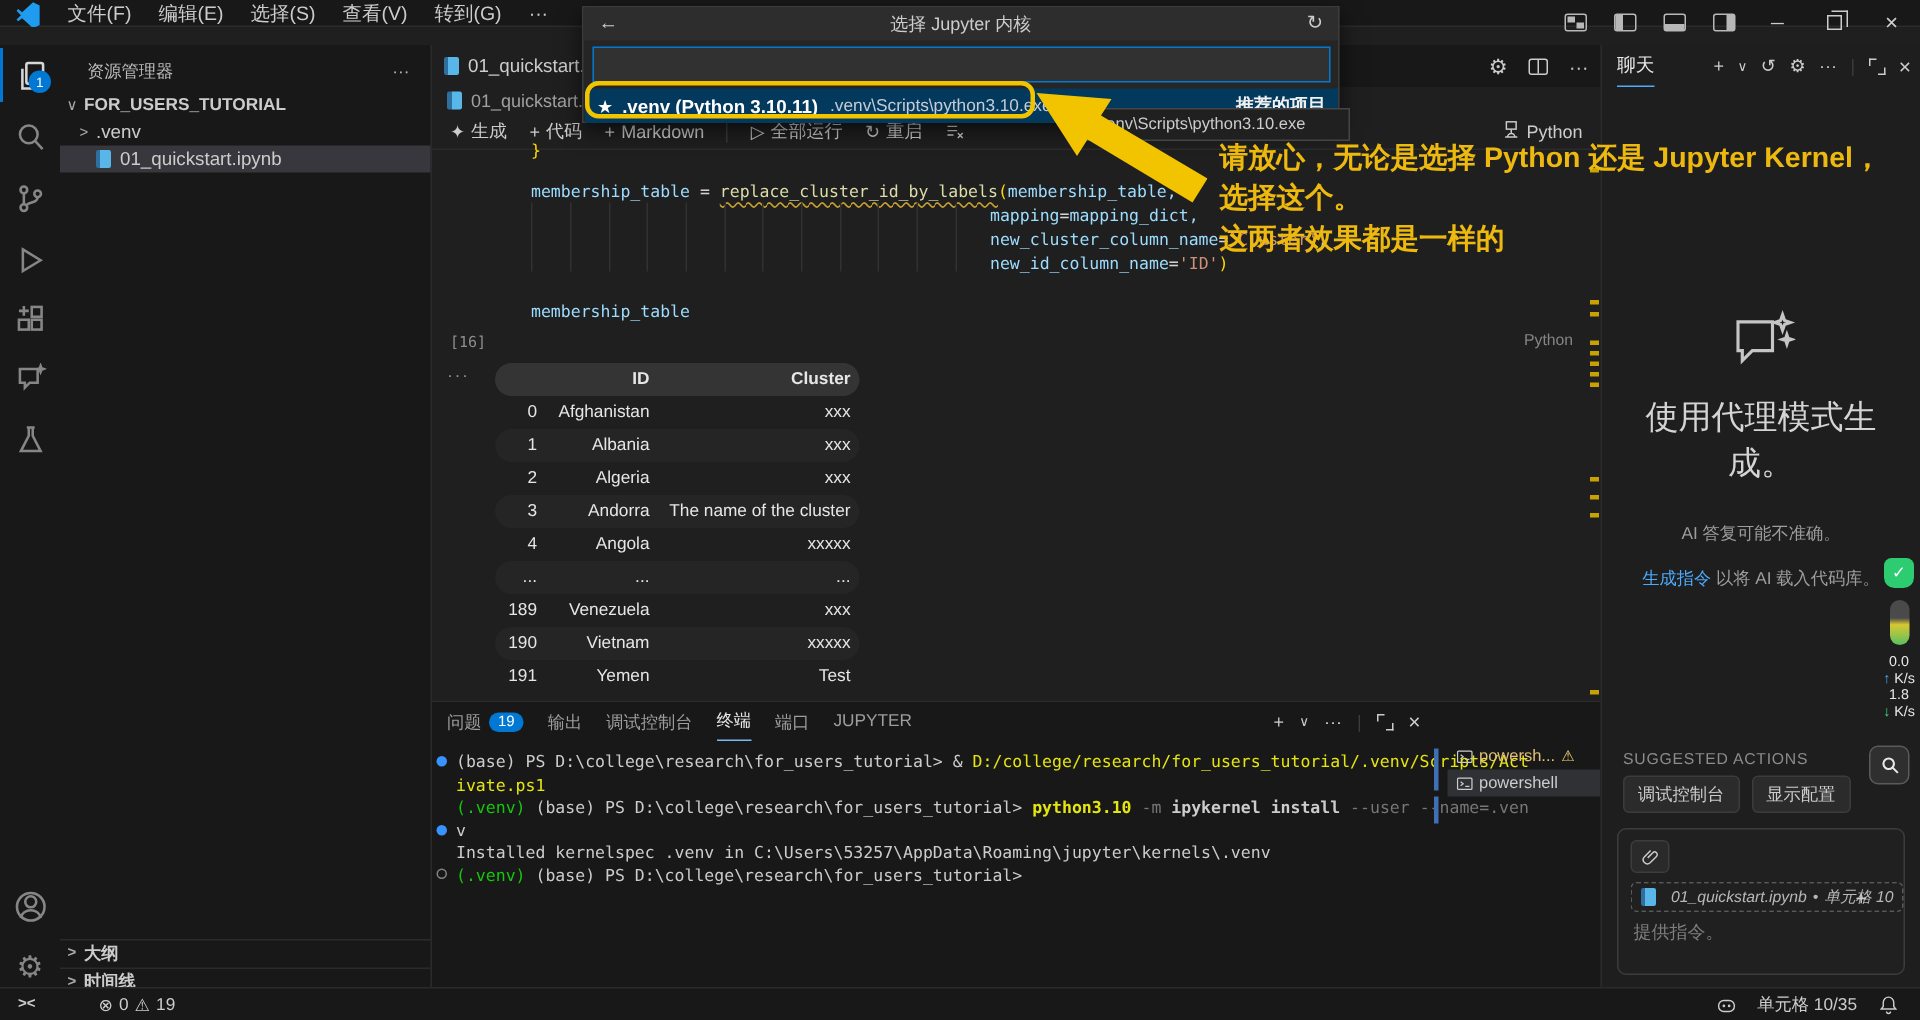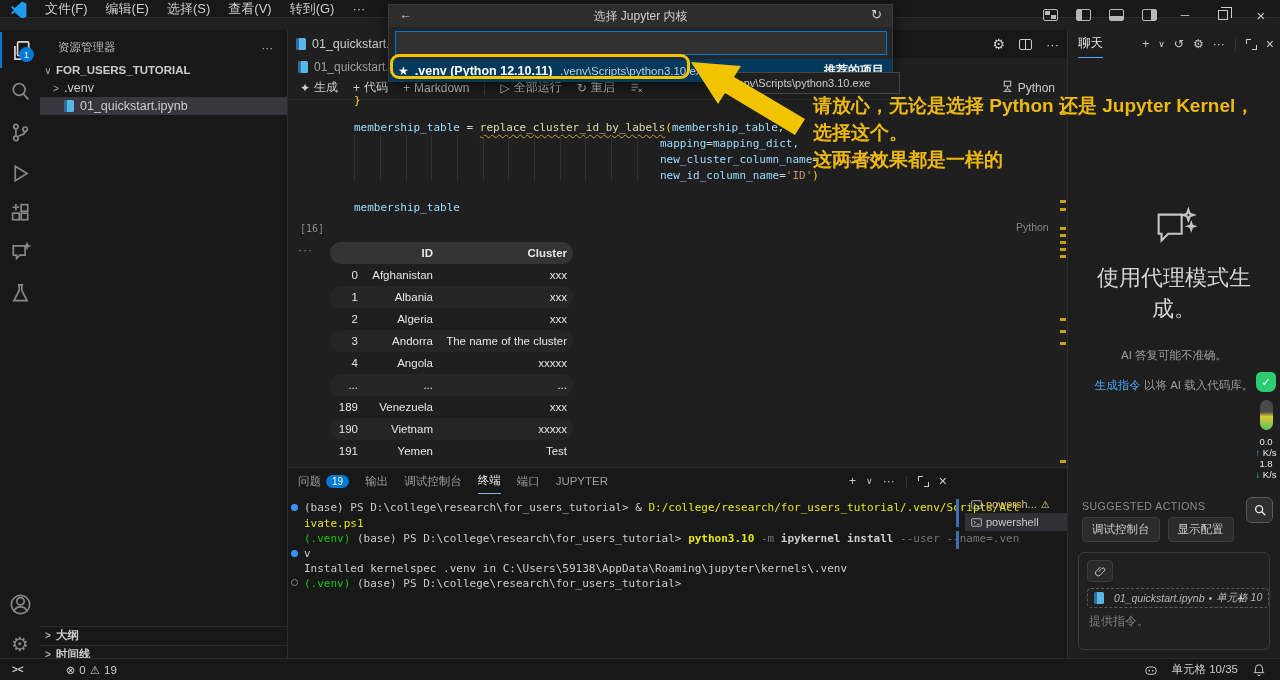--- a/index.html
+++ b/index.html
@@ -435,21 +435,21 @@
   </div>
 
   <div class="tdeco" style="top:36px;background:#3794ff"></div>
   <div class="tdeco" style="top:82px;background:#3794ff"></div>
   <div class="tdeco" style="top:111px;border:1px solid #848484"></div>
 
   <div class="termline mono" style="left:16px;top:33px"><span>(base) PS D:\college\research\for_users_tutorial&gt; </span><span>&amp; </span><span class="t-y">D:/college/research/for_users_tutorial/.venv/Scripts/Act</span></div>
   <div class="termline mono t-y" style="left:16px;top:49px">ivate.ps1</div>
   <div class="termline mono" style="left:16px;top:64px"><span class="t-g">(.venv)</span><span> (base) PS D:\college\research\for_users_tutorial&gt; </span><span class="t-y t-b">python3.10 </span><span class="t-d">-m </span><span class="t-b">ipykernel install </span><span class="t-d">--user --name=.ven</span></div>
   <div class="termline mono" style="left:16px;top:79px">v</div>
-  <div class="termline mono" style="left:16px;top:94px">Installed kernelspec .venv in C:\Users\59138\AppData\Roaming\jupyter\kernels\.venv</div>
+  <div class="termline mono" style="left:16px;top:94px">Installed kernelspec .venv in C:\Users\53257\AppData\Roaming\jupyter\kernels\.venv</div>
   <div class="termline mono" style="left:16px;top:109px"><span class="t-g">(.venv)</span><span> (base) PS D:\college\research\for_users_tutorial&gt;</span></div>
 
   <div class="term-scroll" style="top:31px;height:28px"></div>
   <div class="term-scroll" style="top:63px;height:18px"></div>
 
   <div class="term-list">
     <div class="term-item">
       <svg viewBox="0 0 16 16">
           <rect x="1" y="2.5" width="14" height="11" rx="1"></rect>
           <path d="M4 6l2.5 2L4 10M8.5 10.5h4"></path>
@@ -534,21 +534,21 @@
 
 <div id="quickpick" class="abs">
   <div class="qp-title">
     <span class="qp-nav" style="left:10px">←</span>
     <span>选择 Jupyter 内核</span>
     <span class="qp-nav" style="right:10px">↻</span>
   </div>
   <div class="qp-input"></div>
   <div class="qp-item">
     <span class="qp-star">★</span>
-    <span class="qp-label">.venv (Python 12.10.11)</span>
+    <span class="qp-label">.venv (Python 3.10.11)</span>
     <span class="qp-desc">.venv\Scripts\python3.10.exe</span>
     <span class="qp-badge">推荐的项目</span>
   </div>
 </div>
 <div id="qp-tooltip" class="abs">.venv\Scripts\python3.10.exe</div>
 
 <div id="anno-box" class="abs"></div>
 <svg id="anno-arrow" class="abs" viewBox="0 0 150 80">
   <polygon points="36,6 86,10 79,21 150,63 140,79 70,37 63,48" fill="#f2c400"></polygon>
 </svg>

